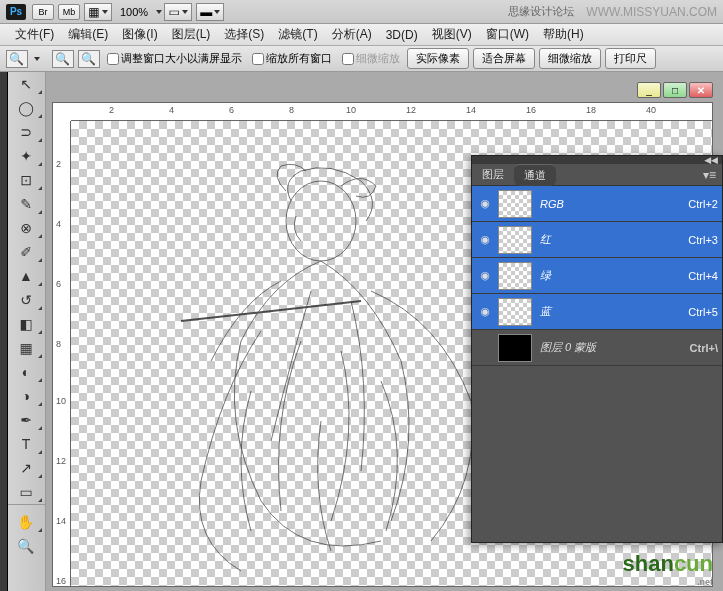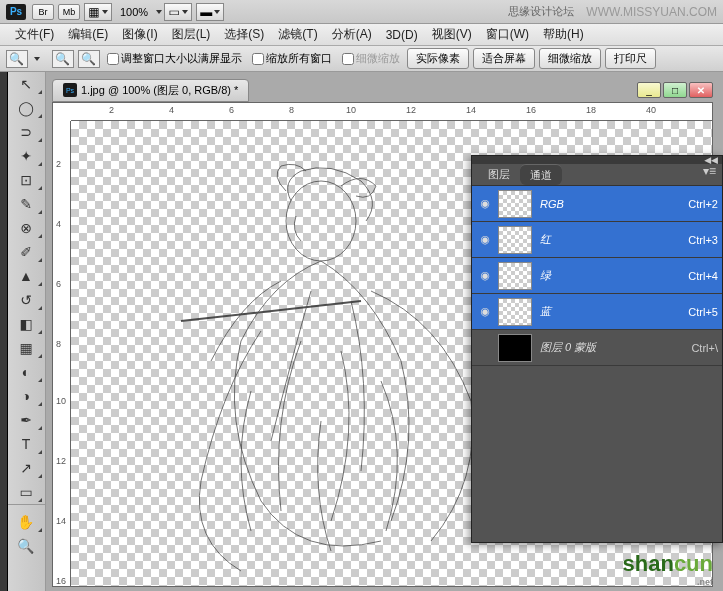--- a/index.html
+++ b/index.html
@@ -37,32 +37,32 @@
 .ruler-h span { position:absolute; top:2px; font-size:9px; color:#555; }
 .ruler-v { width:18px; background:#fff; border-right:1px solid #666; position:absolute; left:0; top:18px; bottom:0; }
 .ruler-v span { position:absolute; left:3px; font-size:9px; color:#555; }
 .checker { position:absolute; left:18px; top:18px; right:0; bottom:0;
   background-image:linear-gradient(45deg,#ccc 25%,transparent 25%),linear-gradient(-45deg,#ccc 25%,transparent 25%),linear-gradient(45deg,transparent 75%,#ccc 75%),linear-gradient(-45deg,transparent 75%,#ccc 75%);
   background-size:16px 16px; background-position:0 0,0 8px,8px -8px,-8px 0; background-color:#fff; }
 .artwork { position:absolute; left:50px; top:20px; width:400px; height:440px; opacity:0.85; }
 .channels-panel { position:absolute; right:0; top:155px; width:252px; background:#535353; border:1px solid #222; box-shadow:-2px 2px 8px rgba(0,0,0,0.4); }
 .panel-grip { height:8px; background:#3a3a3a; display:flex; justify-content:flex-end; align-items:center; padding-right:4px; }
 .panel-grip span { color:#ccc; font-size:9px; }
-.panel-tabs { height:22px; background:#535353; display:flex; border-bottom:1px solid #333; padding-left:6px; }
+.panel-tabs { height:22px; background:#535353; display:flex; align-items:center; border-bottom:1px solid #333; }
 .ptab { padding:3px 10px; font-size:11px; color:#ddd; }
 .ptab.active { background:#434343; border-top:1px solid #666;border-radius:6px; }
 .ch-row { height:36px; display:flex; align-items:center; padding:0 4px; border-bottom:1px solid #3a3a3a; }
 .ch-row.sel { background:#3471d1; }
 .ch-eye { width:18px; height:18px; display:flex; align-items:center; justify-content:center; color:#ddd; margin-right:4px; font-size:11px; }
 .ch-thumb { width:34px; height:28px; border:1px solid #888; background-image:linear-gradient(45deg,#ccc 25%,transparent 25%),linear-gradient(-45deg,#ccc 25%,transparent 25%),linear-gradient(45deg,transparent 75%,#ccc 75%),linear-gradient(-45deg,transparent 75%,#ccc 75%); background-size:8px 8px; background-position:0 0,0 4px,4px -4px,-4px 0; background-color:#fff; margin-right:8px; }
 .ch-thumb.mask { background:#000; }
 .ch-name { color:#fff; font-size:11px; flex:0 0 70px; font-style:italic; }
 .ch-row:not(.sel) .ch-name { color:#ddd; }
 .ch-short { margin-left:auto; color:#fff; font-size:11px; }
-.ch-row:not(.sel) .ch-short { color:#ccc; }
+.ch-row:not(.sel) .ch-short { color:#ccc;font-weight:bold; }
 .panel-pad { height:176px; background:#535353; }
 .watermark { position:absolute; right:10px; bottom:4px; font-size:22px; font-weight:bold; color:#4a8a2a; font-family:Arial; }
 .watermark .s { color:#2a6a1a;text-align:center; }
 .watermark .cun { color:#6aaa3a; }
 .watermark small { font-size:9px; color:#888; display:block; text-align:right; }
 .tri-down { display:inline-block; width:0; height:0; border-left:3px solid transparent; border-right:3px solid transparent; border-top:4px solid #333; margin-left:2px; }
 </style>
 </head>
 <body>
 
@@ -139,24 +139,20 @@
       <div class="tool">↗<span class="tri"></span></div>
       <div class="tool">▭<span class="tri"></span></div>
       <div style="height:6px;border-top:1px solid #999"></div>
       <div class="tool">✋<span class="tri"></span></div>
       <div class="tool">🔍</div>
     </div>
   </div>
 
   <div class="doc-area">
     <div class="doc-tab">
-      <div class="tab">
-        <span class="tab-ico">Ps</span>
-        <span>1.jpg @ 100% (图层 0, RGB/8) *</span>
-      </div>
       <div class="win-ctrl">
         <div class="win-btn win-min">_</div>
         <div class="win-btn win-max">□</div>
         <div class="win-btn win-close">✕</div>
       </div>
     </div>
     <div class="canvas-wrap">
       <div class="ruler-h">
         <span style="left:38px">2</span>
           <span style="left:98px">4</span>

